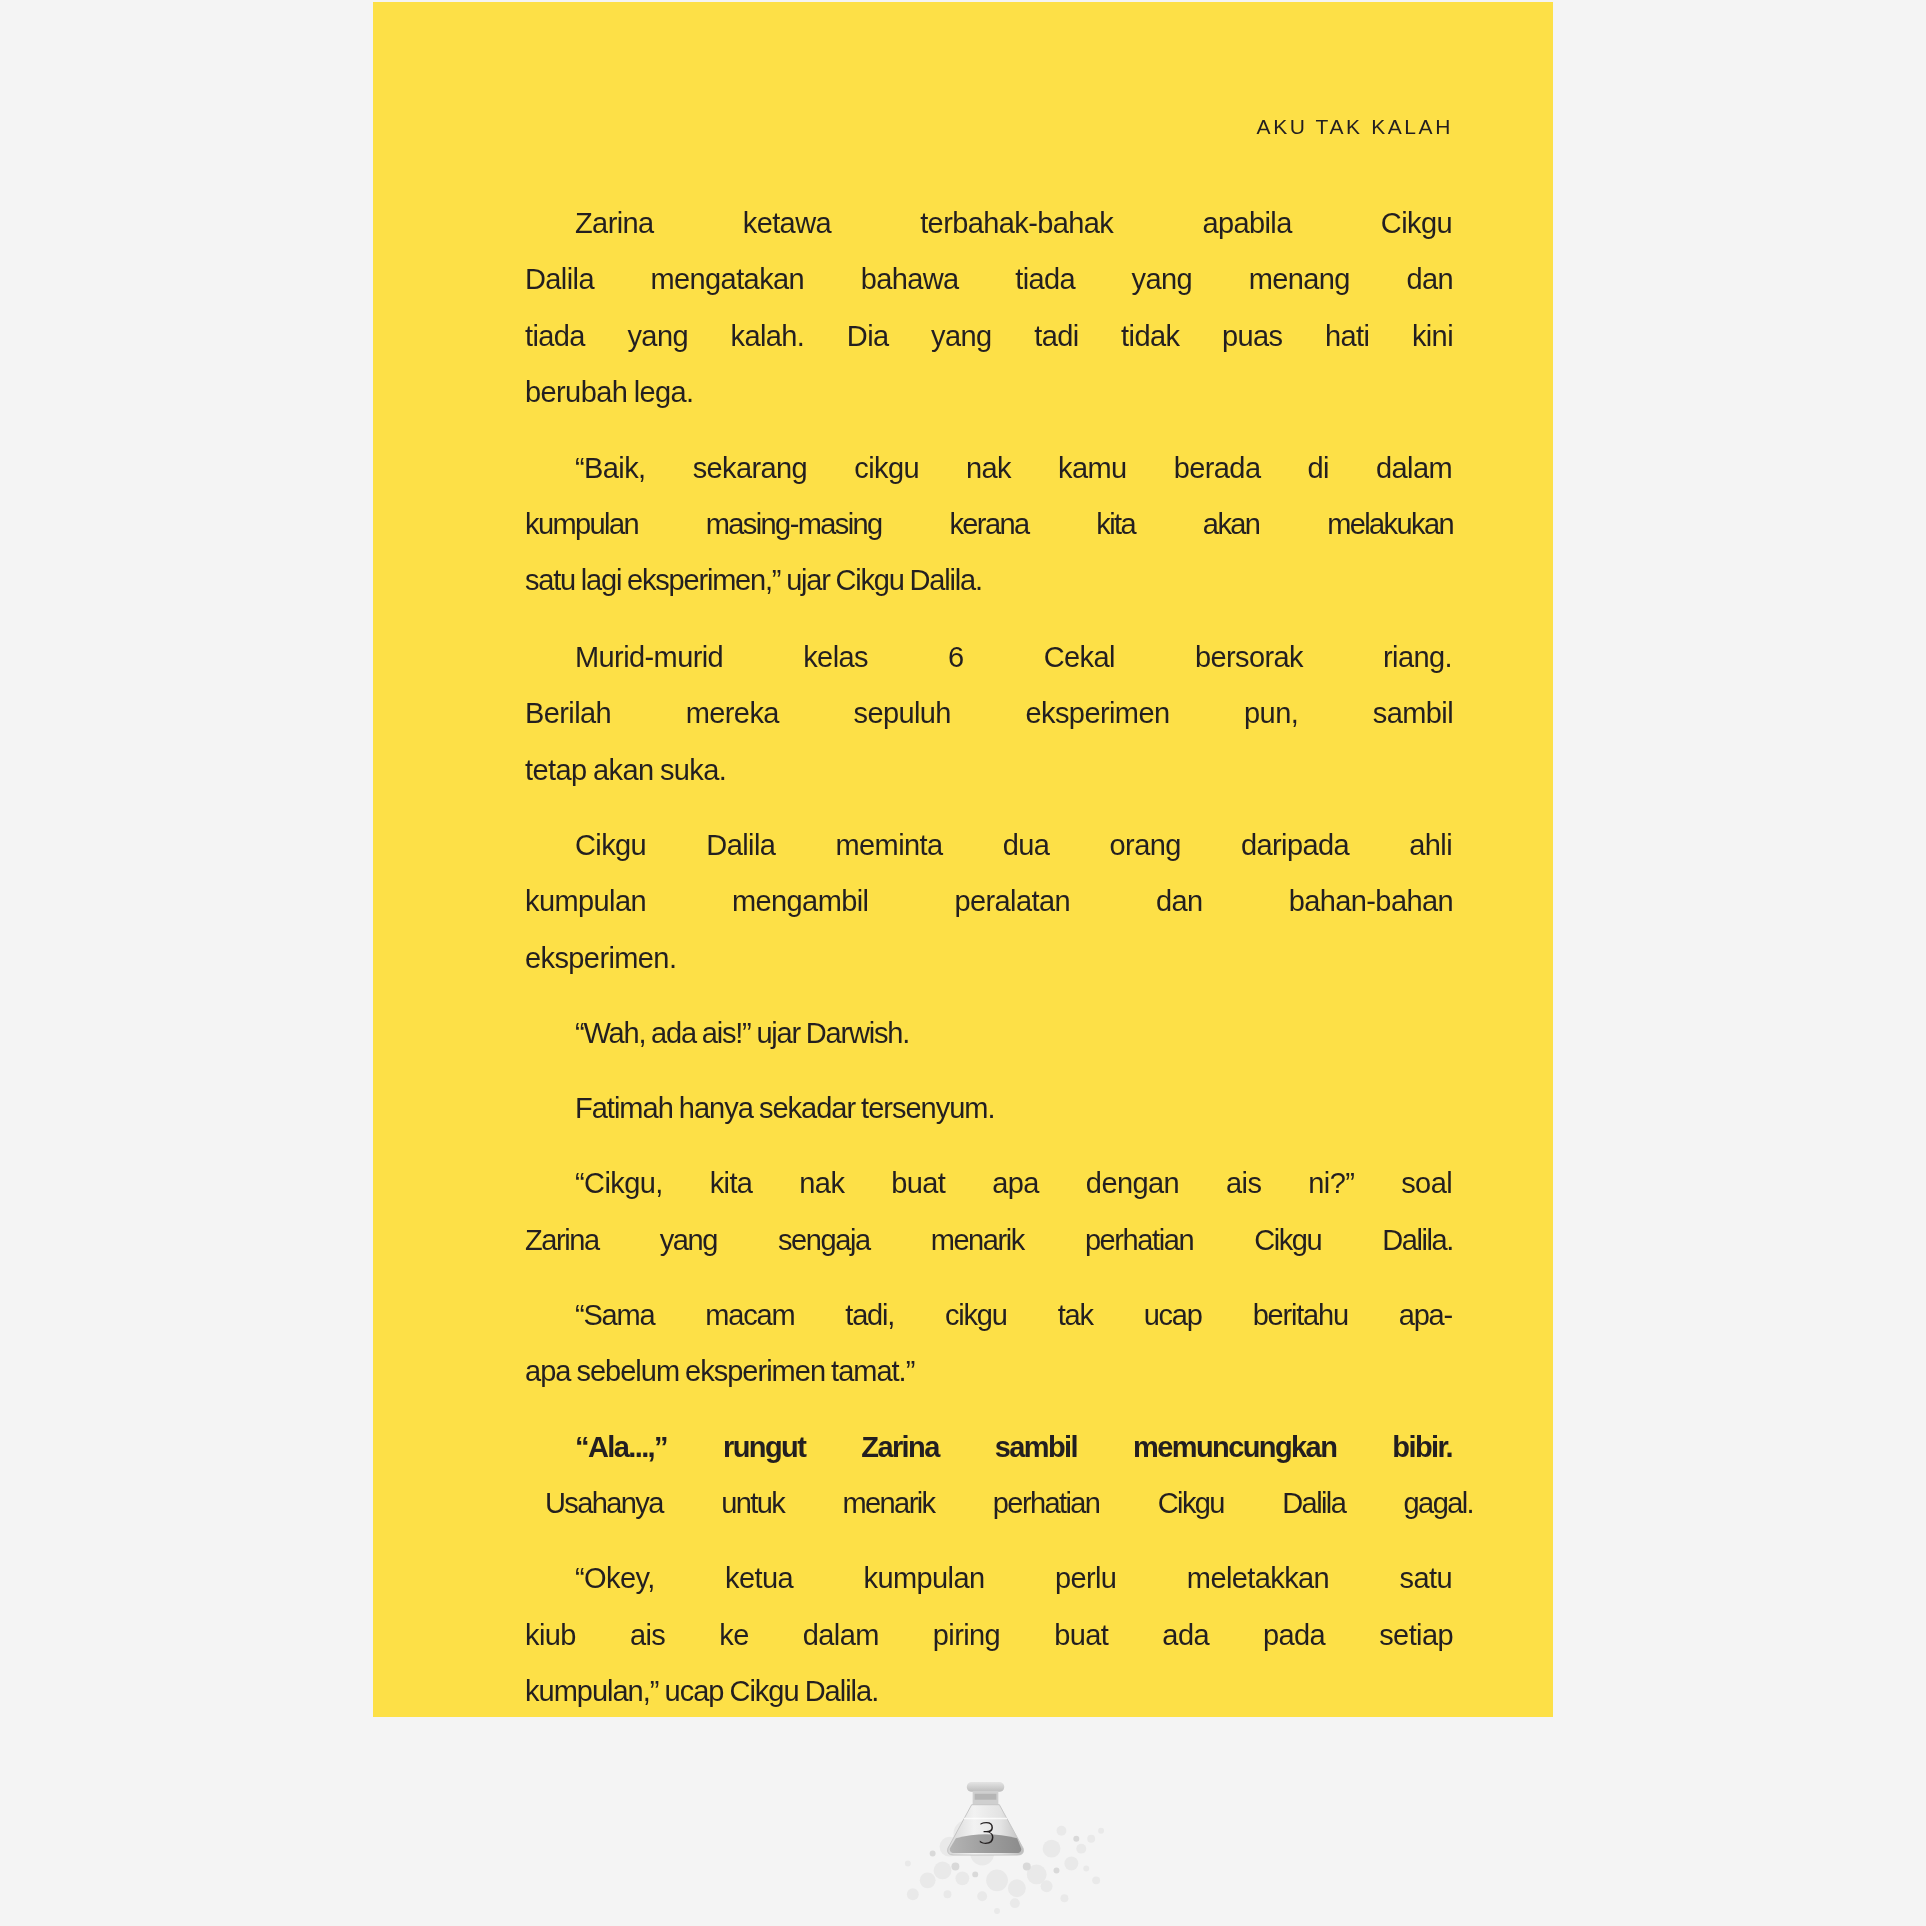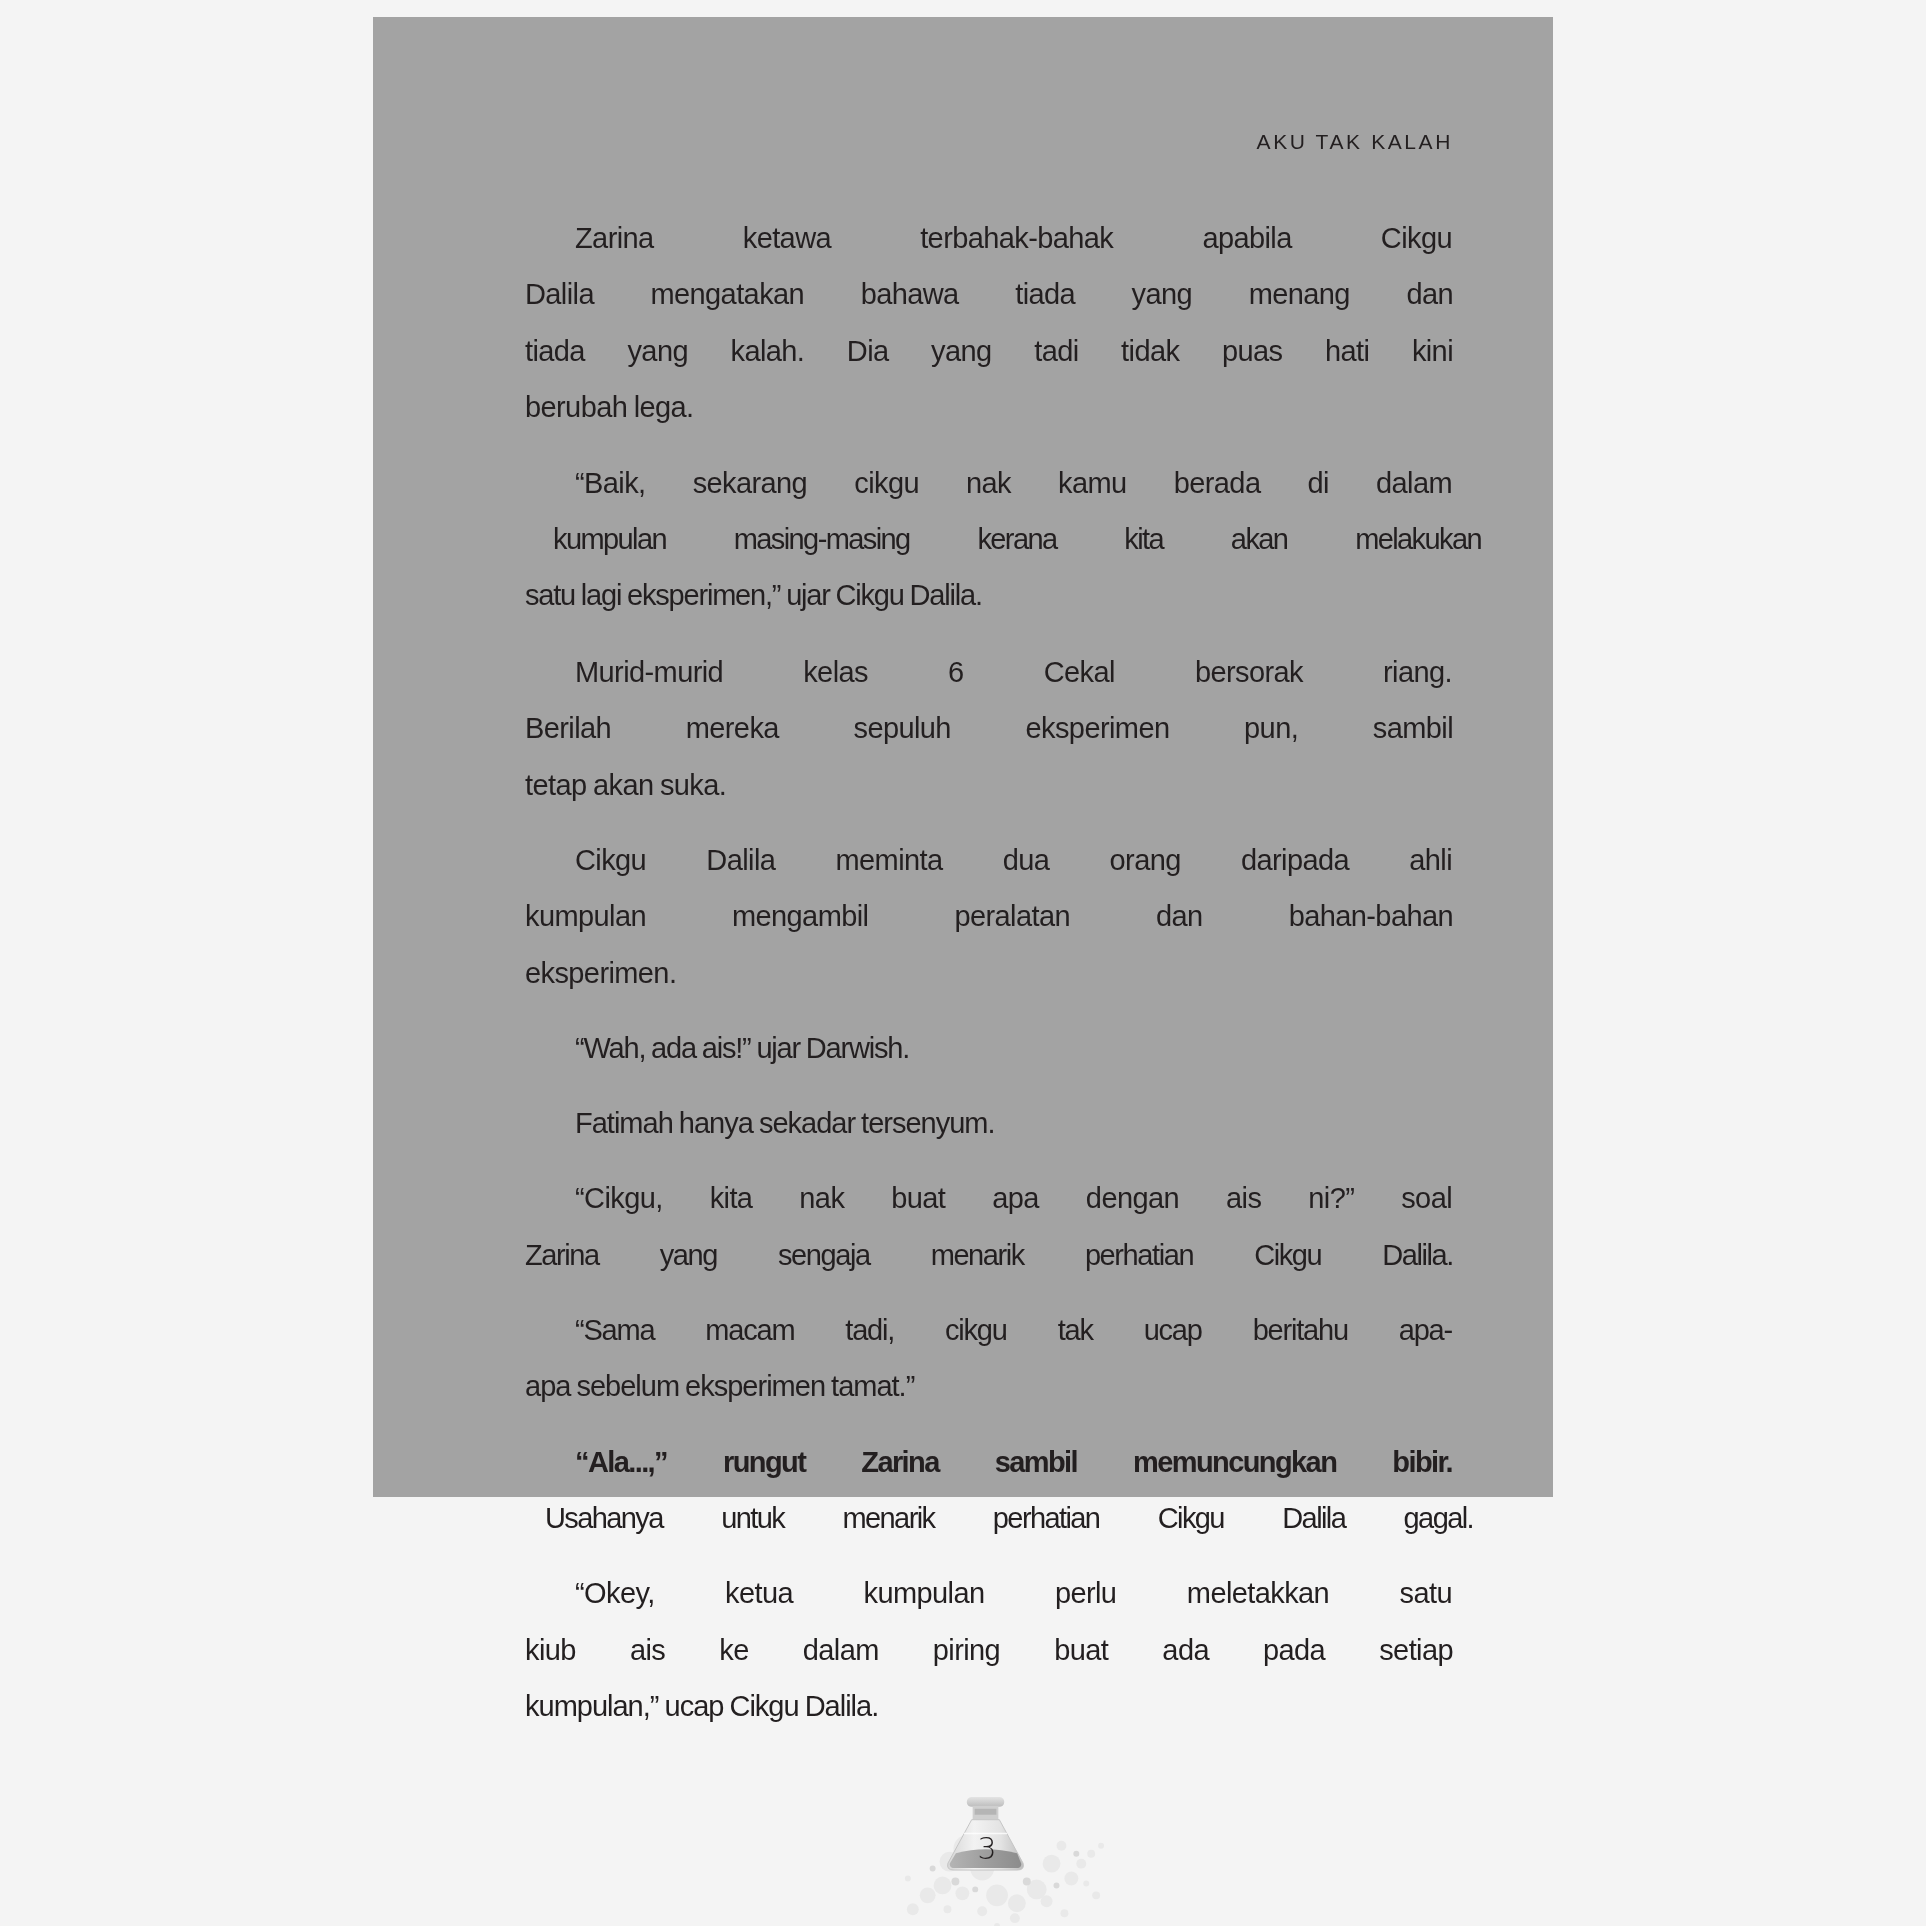--- a/index.html
+++ b/index.html
@@ -10,24 +10,24 @@
     width: 1927px;
     height: 1927px;
     background: #f4f4f4;
     position: relative;
     overflow: hidden;
     font-family: "Liberation Sans", "DejaVu Sans", sans-serif;
   }
   .page {
     position: absolute;
     left: 373px;
-    top: 17px;
+    top: 2px;
     width: 1180px;
-    height: 1480px;
-    background: #a3a3a3;
+    height: 1715px;
+    background: #fde047;
   }
   .running-header {
     position: absolute;
     right: calc(1553px - 1453px - 373px + 373px);
     top: 113px;
     font-size: 21px;
     letter-spacing: 2.6px;
     color: #231f20;
     font-family: "Liberation Sans", sans-serif;
   }
@@ -89,21 +89,21 @@
 
     <div>
       <div class="line justify indent" style="top:193px">Zarina ketawa terbahak-bahak apabila Cikgu</div>
       <div class="line justify" style="top:249px">Dalila mengatakan bahawa tiada yang menang dan</div>
       <div class="line justify" style="top:306px">tiada yang kalah. Dia yang tadi tidak puas hati kini</div>
       <div class="line" style="top:362px">berubah lega.</div>
     </div>
 
     <div>
       <div class="line justify indent" style="top:438px">“Baik, sekarang cikgu nak kamu berada di dalam</div>
-      <div class="line justify" style="top:494px; letter-spacing:-1.6px; word-spacing:-6px;margin-left:28px;">kumpulan masing-masing kerana kita akan melakukan</div>
+      <div class="line justify" style="top:494px; letter-spacing:-1.6px; word-spacing:-6px;">kumpulan masing-masing kerana kita akan melakukan</div>
       <div class="line" style="top:550px; letter-spacing:-1.2px;">satu lagi eksperimen,” ujar Cikgu Dalila.</div>
     </div>
 
     <div>
       <div class="line justify indent" style="top:627px">Murid-murid kelas 6 Cekal bersorak riang.</div>
       <div class="line justify" style="top:683px">Berilah mereka sepuluh eksperimen pun, sambil</div>
       <div class="line" style="top:740px">tetap akan suka.</div>
     </div>
 
     <div>

